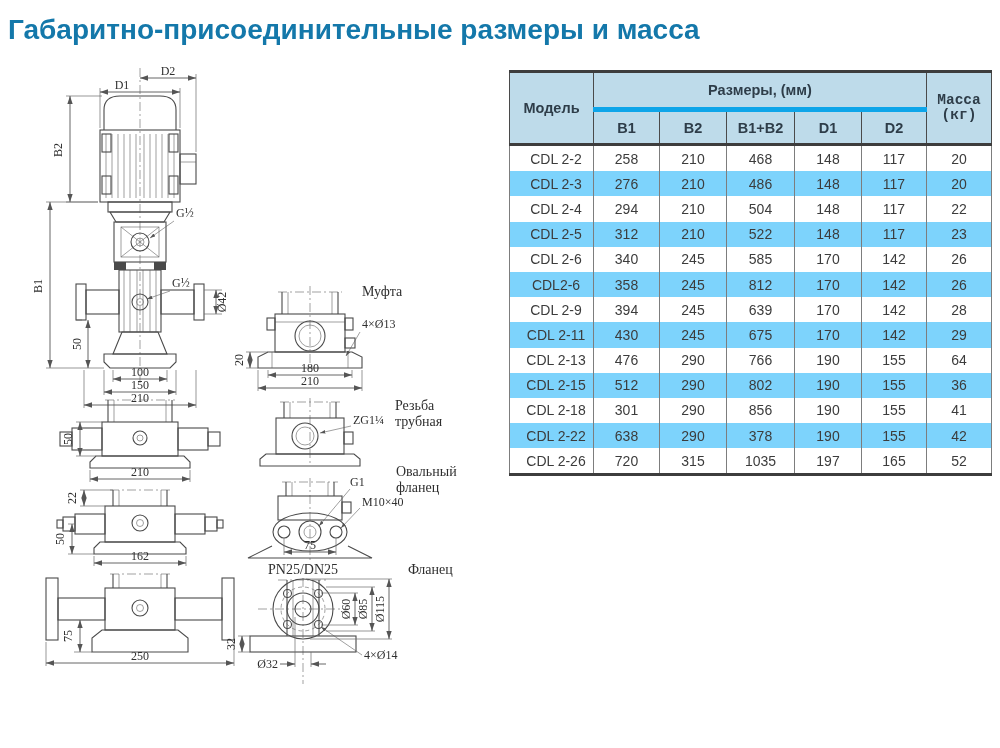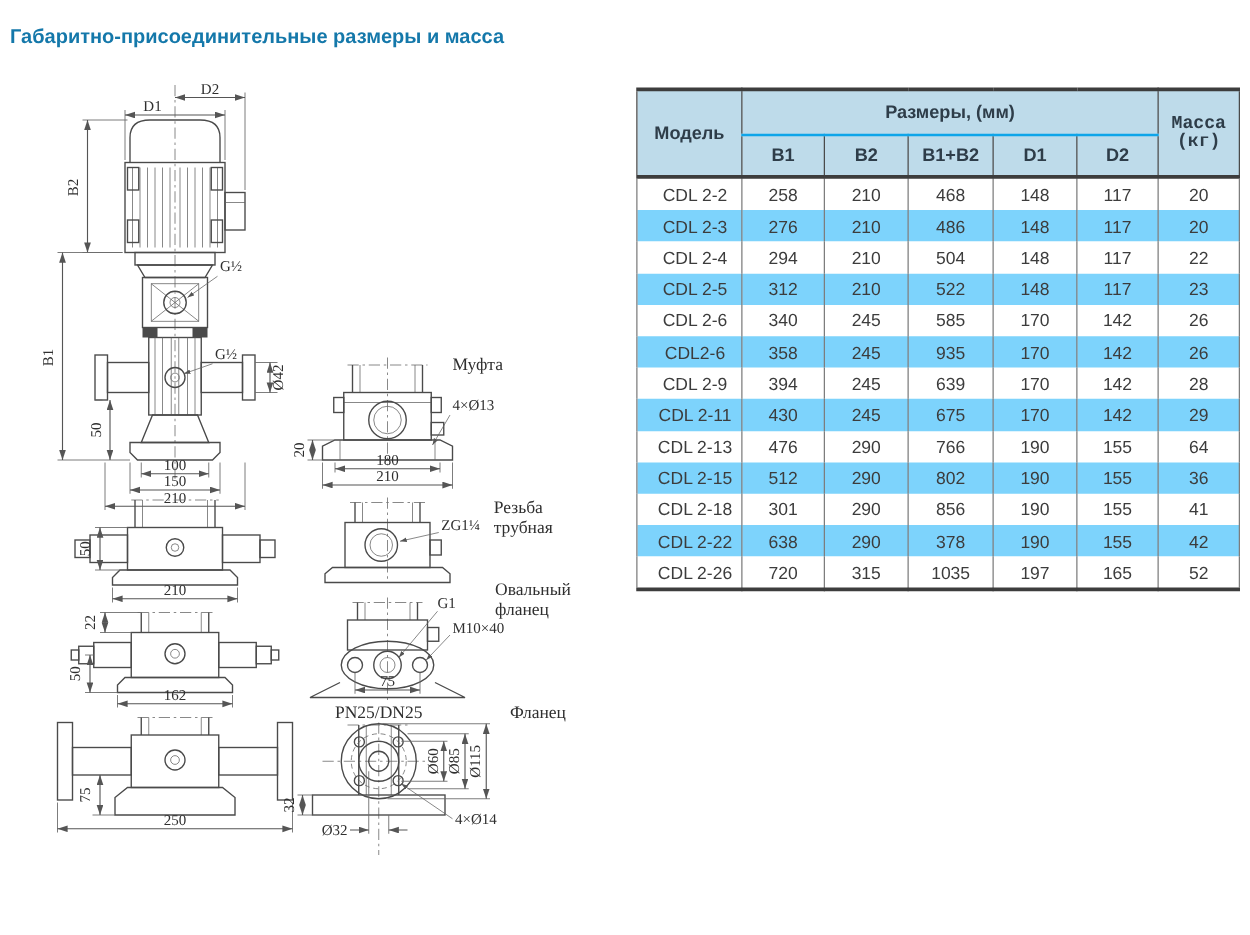--- a/index.html
+++ b/index.html
@@ -1,26 +1,26 @@
 <!DOCTYPE html>
 <html><head>
 <meta charset="utf-8">
 <style>
   html,body{margin:0;padding:0;background:#ffffff;}
   body{width:1000px;height:748px;position:relative;font-family:"Liberation Sans",sans-serif;overflow:hidden;}
-  .page-title{position:absolute;left:8px;top:18px;margin:0;font-size:16px;line-height:24px;font-weight:bold;color:#1478aa;}
+  .page-title{position:absolute;left:8px;top:18px;margin:0;font-size:28px;line-height:24px;font-weight:bold;color:#1478aa;}
   
   .tablewrap{position:absolute;left:509px;top:70px;width:482px;}
   table.spec{border-collapse:collapse;width:482px;table-layout:fixed;font-size:14px;color:#3c3c3c;
              border-top:3px solid #3d3d3d;border-bottom:3px solid #3d3d3d;}
   table.spec thead th{background:#bedbea;color:#2e3d49;font-weight:bold;font-size:14.5px;
              border:1px solid #4a4a4a;padding:0;}
   table.spec thead tr.h1 th{height:34px;}
   table.spec thead tr.h2 th{height:31px;}
-  table.spec thead th.group{border-bottom:2px solid #0ea5e9;}
+  table.spec thead th.group{border-bottom:5px solid #0ea5e9;}
   table.spec thead th.modelh,table.spec thead th.massh{height:65px;}
   table.spec thead{border-bottom:3px solid #3d3d3d;}
   table.spec tbody td{height:25.2px;text-align:center;border-left:1px solid #7d7d7d;border-right:1px solid #7d7d7d;padding:0;}
   table.spec tbody td.model{text-align:center;padding-left:9px;}
   table.spec tbody tr.alt{background:#7dd3fc;}
   .mass2{display:block;line-height:15px;font-family:Liberation Mono, monospace;}
   
   .drawwrap{position:absolute;left:10px;top:66px;}
   .ol{fill:none;stroke:#4a4a4a;stroke-width:1.1;}
   .fat{fill:#4a4a4a;stroke:none;}
@@ -396,21 +396,21 @@
           <td>245</td>
           <td>585</td>
           <td>170</td>
           <td>142</td>
           <td>26</td>
         </tr>
         <tr class="alt">
           <td class="model">CDL2-6</td>
           <td>358</td>
           <td>245</td>
-          <td>935</td>
+          <td>812</td>
           <td>170</td>
           <td>142</td>
           <td>26</td>
         </tr>
         <tr>
           <td class="model">CDL 2-9</td>
           <td>394</td>
           <td>245</td>
           <td>639</td>
           <td>170</td>

